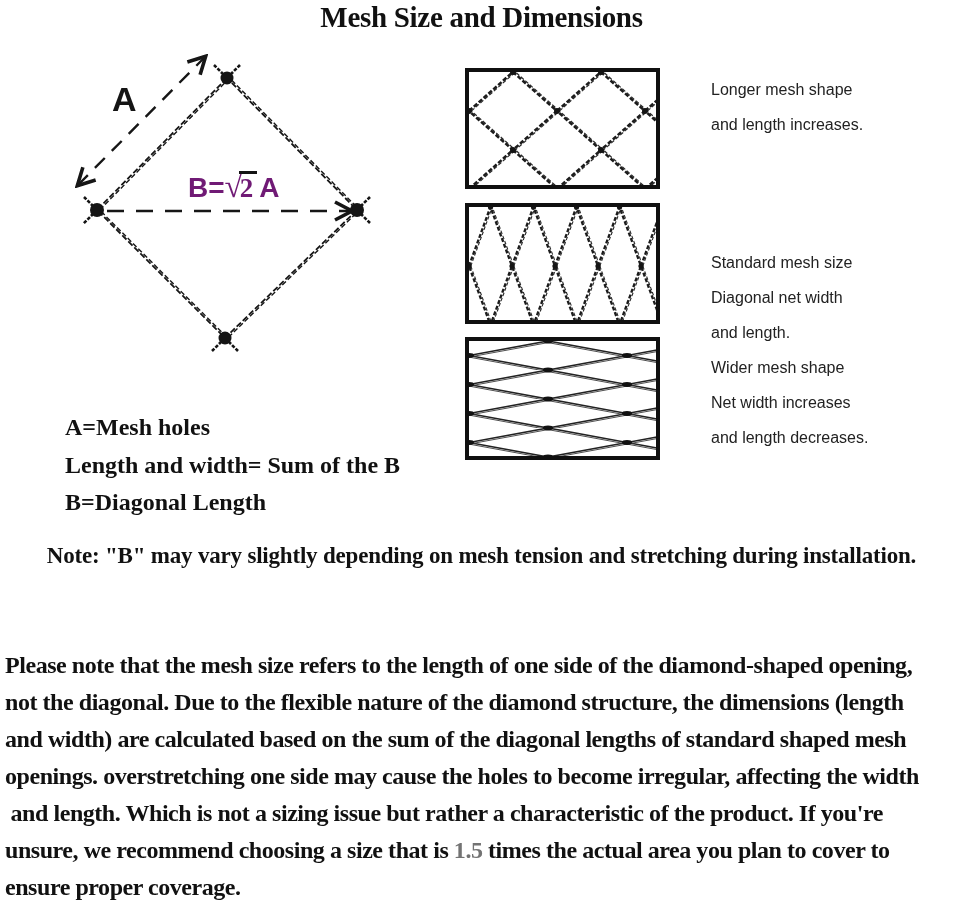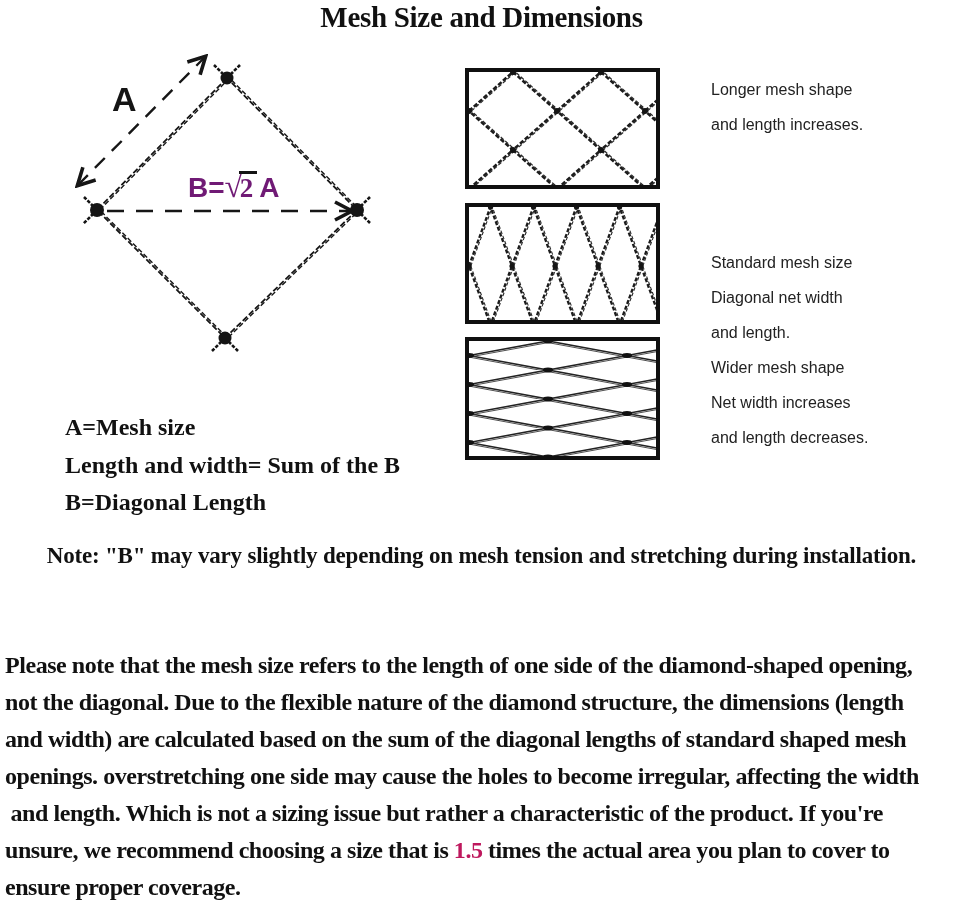--- a/index.html
+++ b/index.html
@@ -19,21 +19,21 @@
   .photo{position:absolute;left:465px;width:187px;border:4px solid #101010;background:#fff;}
   .photo svg{display:block;}
   .caption{position:absolute;left:711px;width:250px;
            font-family:"Liberation Sans","DejaVu Sans",sans-serif;
            font-size:16px;line-height:35px;color:#222;}
   .legend{position:absolute;left:65px;top:409px;font-size:24px;font-weight:bold;line-height:37.5px;}
   .note{position:absolute;left:0;top:543px;width:963px;text-align:center;
         font-size:23px;font-weight:bold;letter-spacing:-0.2px;}
   .para{position:absolute;left:5px;top:647px;width:956px;font-size:24px;font-weight:bold;
         line-height:37px;letter-spacing:-0.45px;white-space:pre-wrap;}
-  .red{color:#be185d;}
+  .red{color:#737373;}
 </style>
 </head>
 <body>
 
 <div class="page">
 
   <div class="title">Mesh Size and Dimensions</div>
 
   <div class="diagram-wrap">
     <svg width="350" height="322" viewBox="0 0 350 322">
@@ -122,21 +122,21 @@
     <div>Diagonal net width</div>
     <div>and length.</div>
   </div>
   <div class="caption" style="top:350px;">
     <div>Wider mesh shape</div>
     <div>Net width increases</div>
     <div>and length decreases.</div>
   </div>
 
   <div class="legend">
-    <div>A=Mesh size</div>
+    <div>A=Mesh holes</div>
     <div>Length and width= Sum of the B</div>
     <div>B=Diagonal Length</div>
   </div>
 
   <div class="note">Note: "B" may vary slightly depending on mesh tension and stretching during installation.</div>
 
   <div class="para"><span>Please note that the mesh size refers to the length of one side of the diamond-shaped opening,
 not the diagonal. Due to the flexible nature of the diamond structure, the dimensions (length
 and width) are calculated based on the sum of the diagonal lengths of standard shaped mesh
 openings. overstretching one side may cause the holes to become irregular, affecting the width

